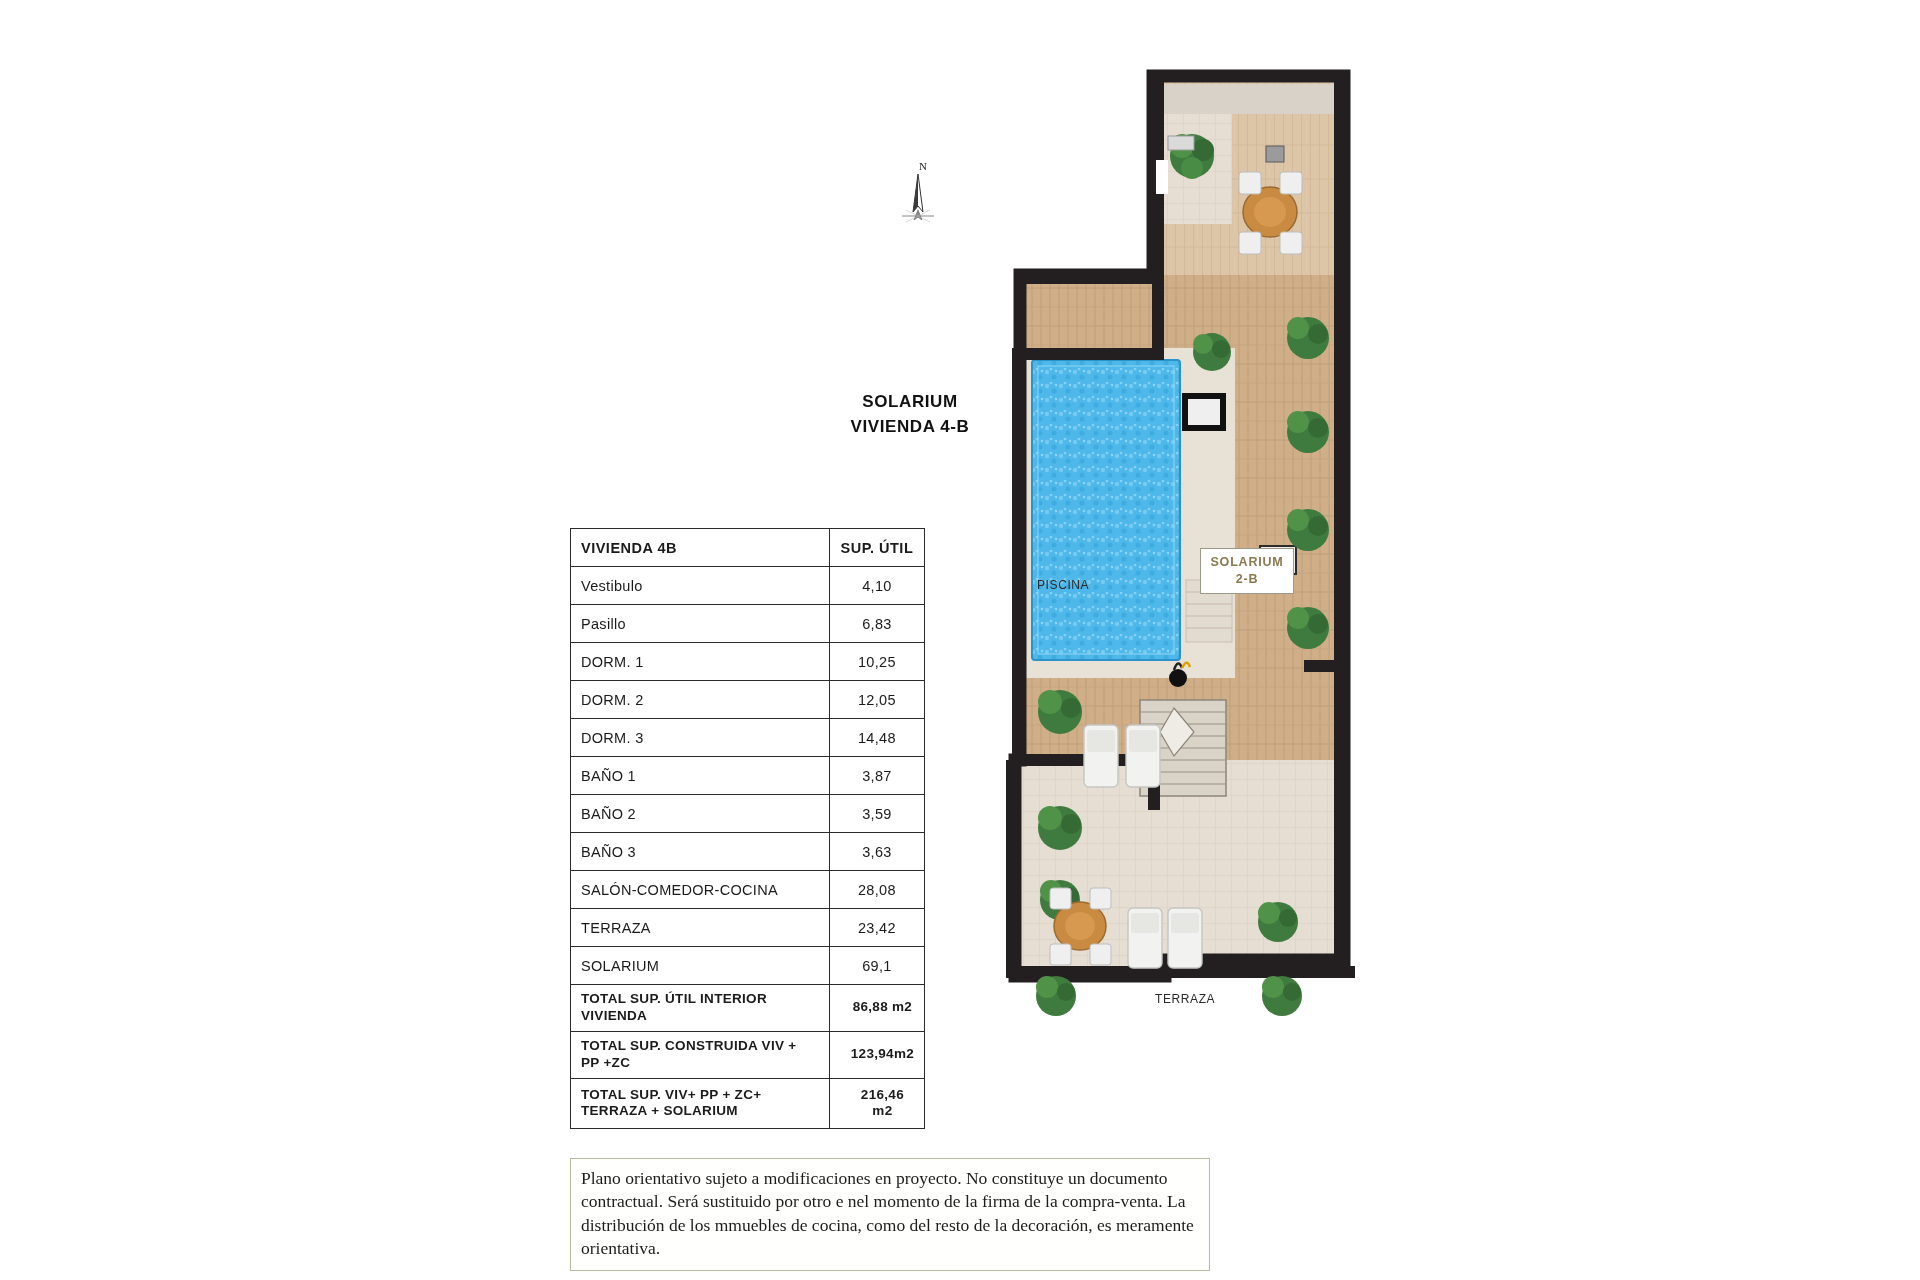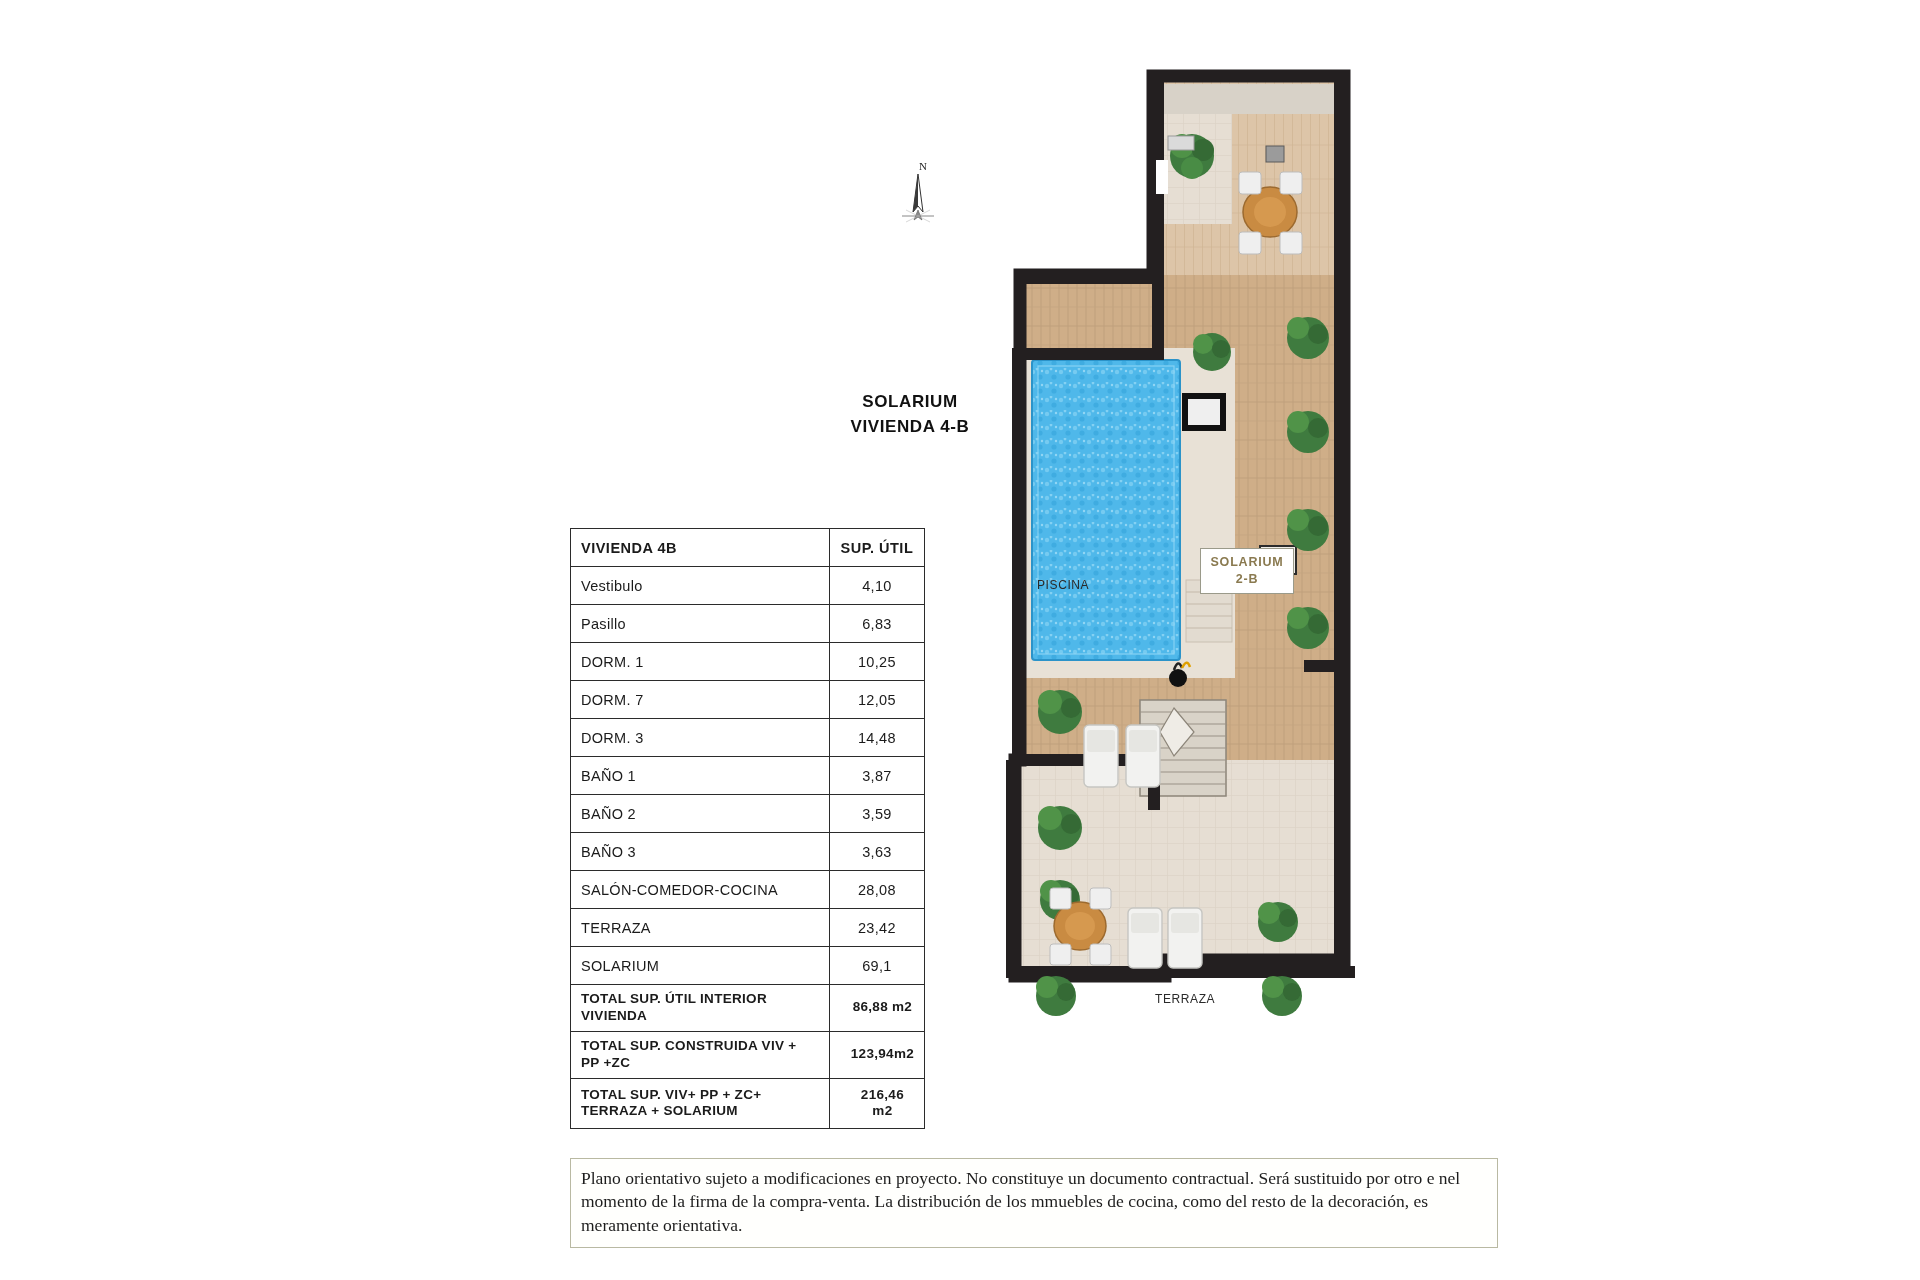--- a/index.html
+++ b/index.html
@@ -74,21 +74,21 @@
   #areas-table td.value { text-align: center; letter-spacing: .3px; }
   #areas-table tr.head td { font-weight: bold; letter-spacing: .5px; }
   #areas-table tr.total td { font-weight: bold; font-size: 13.5px; line-height: 1.25; padding-left: 21px; }
   #areas-table tr.total td.label { padding: 6px 10px; }
 
   
   #disclaimer {
     position: absolute;
     left: 570px;
     top: 1158px;
-    width: 928px;
+    width: 640px;
     border: 1px solid #b9b9a2;
     background: #fffffd;
     padding: 8px 10px 10px 10px;
     font-family: "Liberation Serif", serif;
     font-size: 17.5px;
     line-height: 1.33;
     color: #1d1d1d;
     box-sizing: border-box;
   }
 
@@ -164,21 +164,21 @@
       </tr>
       <tr>
         <td class="label">Pasillo</td>
         <td class="value">6,83</td>
       </tr>
       <tr>
         <td class="label">DORM. 1</td>
         <td class="value">10,25</td>
       </tr>
       <tr>
-        <td class="label">DORM. 7</td>
+        <td class="label">DORM. 2</td>
         <td class="value">12,05</td>
       </tr>
       <tr>
         <td class="label">DORM. 3</td>
         <td class="value">14,48</td>
       </tr>
       <tr>
         <td class="label">BAÑO 1</td>
         <td class="value">3,87</td>
       </tr>

